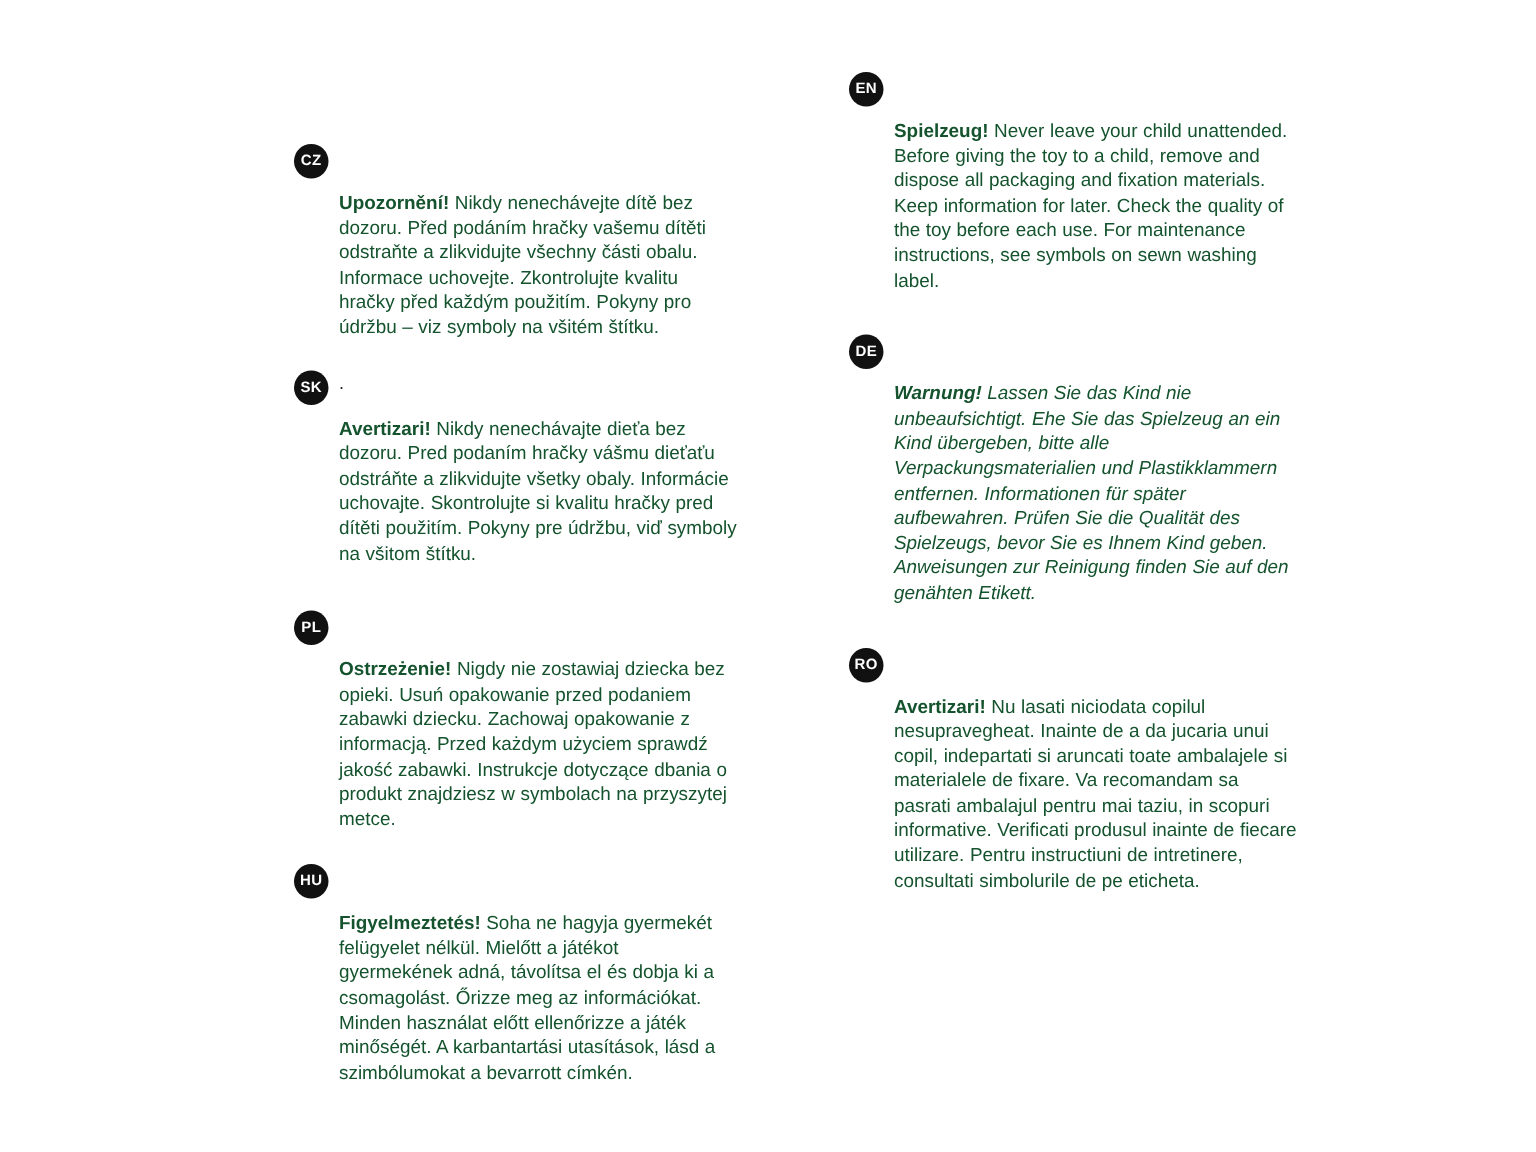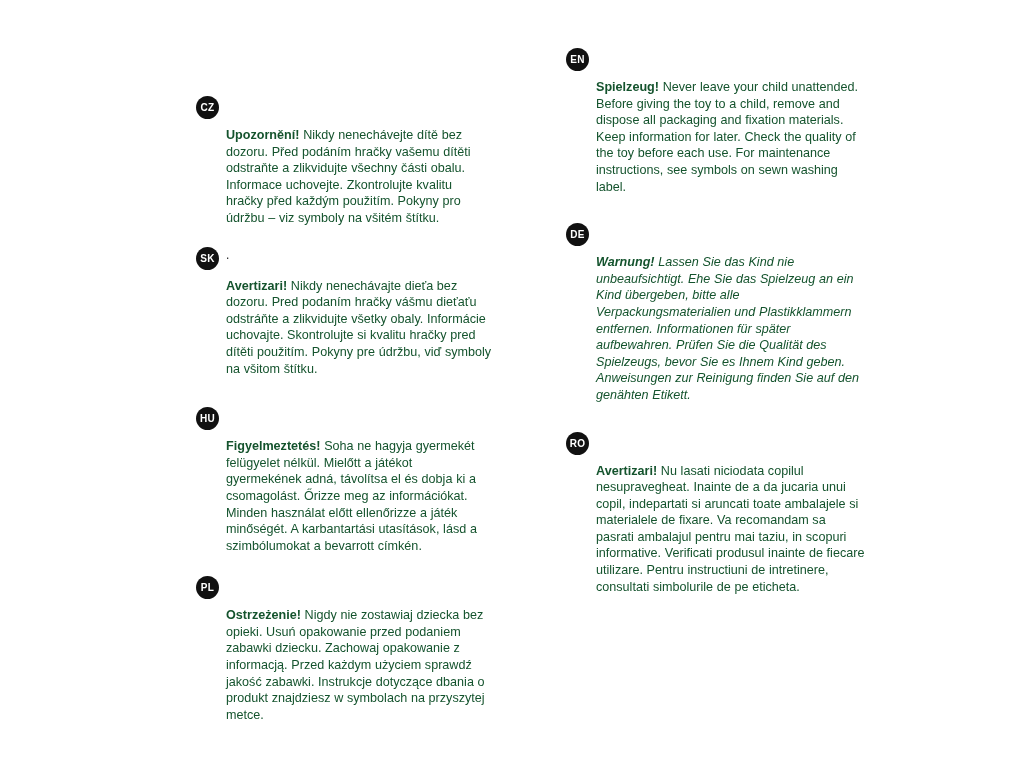--- a/index.html
+++ b/index.html
@@ -104,28 +104,28 @@
         <div class="badge">CZ</div>
         <div class="text"><b>Upozornění!</b><span> Nikdy nenechávejte dítě bez dozoru. Před podáním hračky vašemu dítěti odstraňte a zlikvidujte všechny části obalu. Informace uchovejte. Zkontrolujte kvalitu hračky před každým použitím. Pokyny pro údržbu – viz symboly na všitém štítku.</span></div>
       </div>
 
       <div class="entry entry-sk">
         <div class="badge">SK</div>
         <div class="dot-mark">.</div>
         <div class="text"><b>Avertizari!</b><span> Nikdy nenechávajte dieťa bez dozoru. Pred podaním hračky vášmu dieťaťu odstráňte a zlikvidujte všetky obaly. Informácie uchovajte. Skontrolujte si kvalitu hračky pred dítěti použitím. Pokyny pre údržbu, viď symboly na všitom štítku.</span></div>
       </div>
 
+      <div class="entry entry-pl">
+        <div class="badge">PL</div>
+        <div class="text"><b>Ostrzeżenie!</b><span> Nigdy nie zostawiaj dziecka bez opieki. Usuń opakowanie przed podaniem zabawki dziecku. Zachowaj opakowanie z informacją. Przed każdym użyciem sprawdź jakość zabawki. Instrukcje dotyczące dbania o produkt znajdziesz w symbolach na przyszytej metce.</span></div>
+      </div>
+
       <div class="entry entry-hu">
         <div class="badge">HU</div>
         <div class="text"><b>Figyelmeztetés!</b><span> Soha ne hagyja gyermekét felügyelet nélkül. Mielőtt a játékot gyermekének adná, távolítsa el és dobja ki a csomagolást. Őrizze meg az információkat. Minden használat előtt ellenőrizze a játék minőségét. A karbantartási utasítások, lásd a szimbólumokat a bevarrott címkén.</span></div>
-      </div>
-
-      <div class="entry entry-pl">
-        <div class="badge">PL</div>
-        <div class="text"><b>Ostrzeżenie!</b><span> Nigdy nie zostawiaj dziecka bez opieki. Usuń opakowanie przed podaniem zabawki dziecku. Zachowaj opakowanie z informacją. Przed każdym użyciem sprawdź jakość zabawki. Instrukcje dotyczące dbania o produkt znajdziesz w symbolach na przyszytej metce.</span></div>
       </div>
 
     </div>
 
     <div class="col col-right">
 
       <div class="entry entry-en">
         <div class="badge">EN</div>
         <div class="text"><b>Spielzeug!</b><span> Never leave your child unattended. Before giving the toy to a child, remove and dispose all packaging and fixation materials. Keep information for later. Check the quality of the toy before each use. For maintenance instructions, see symbols on sewn washing label.</span></div>
       </div>

